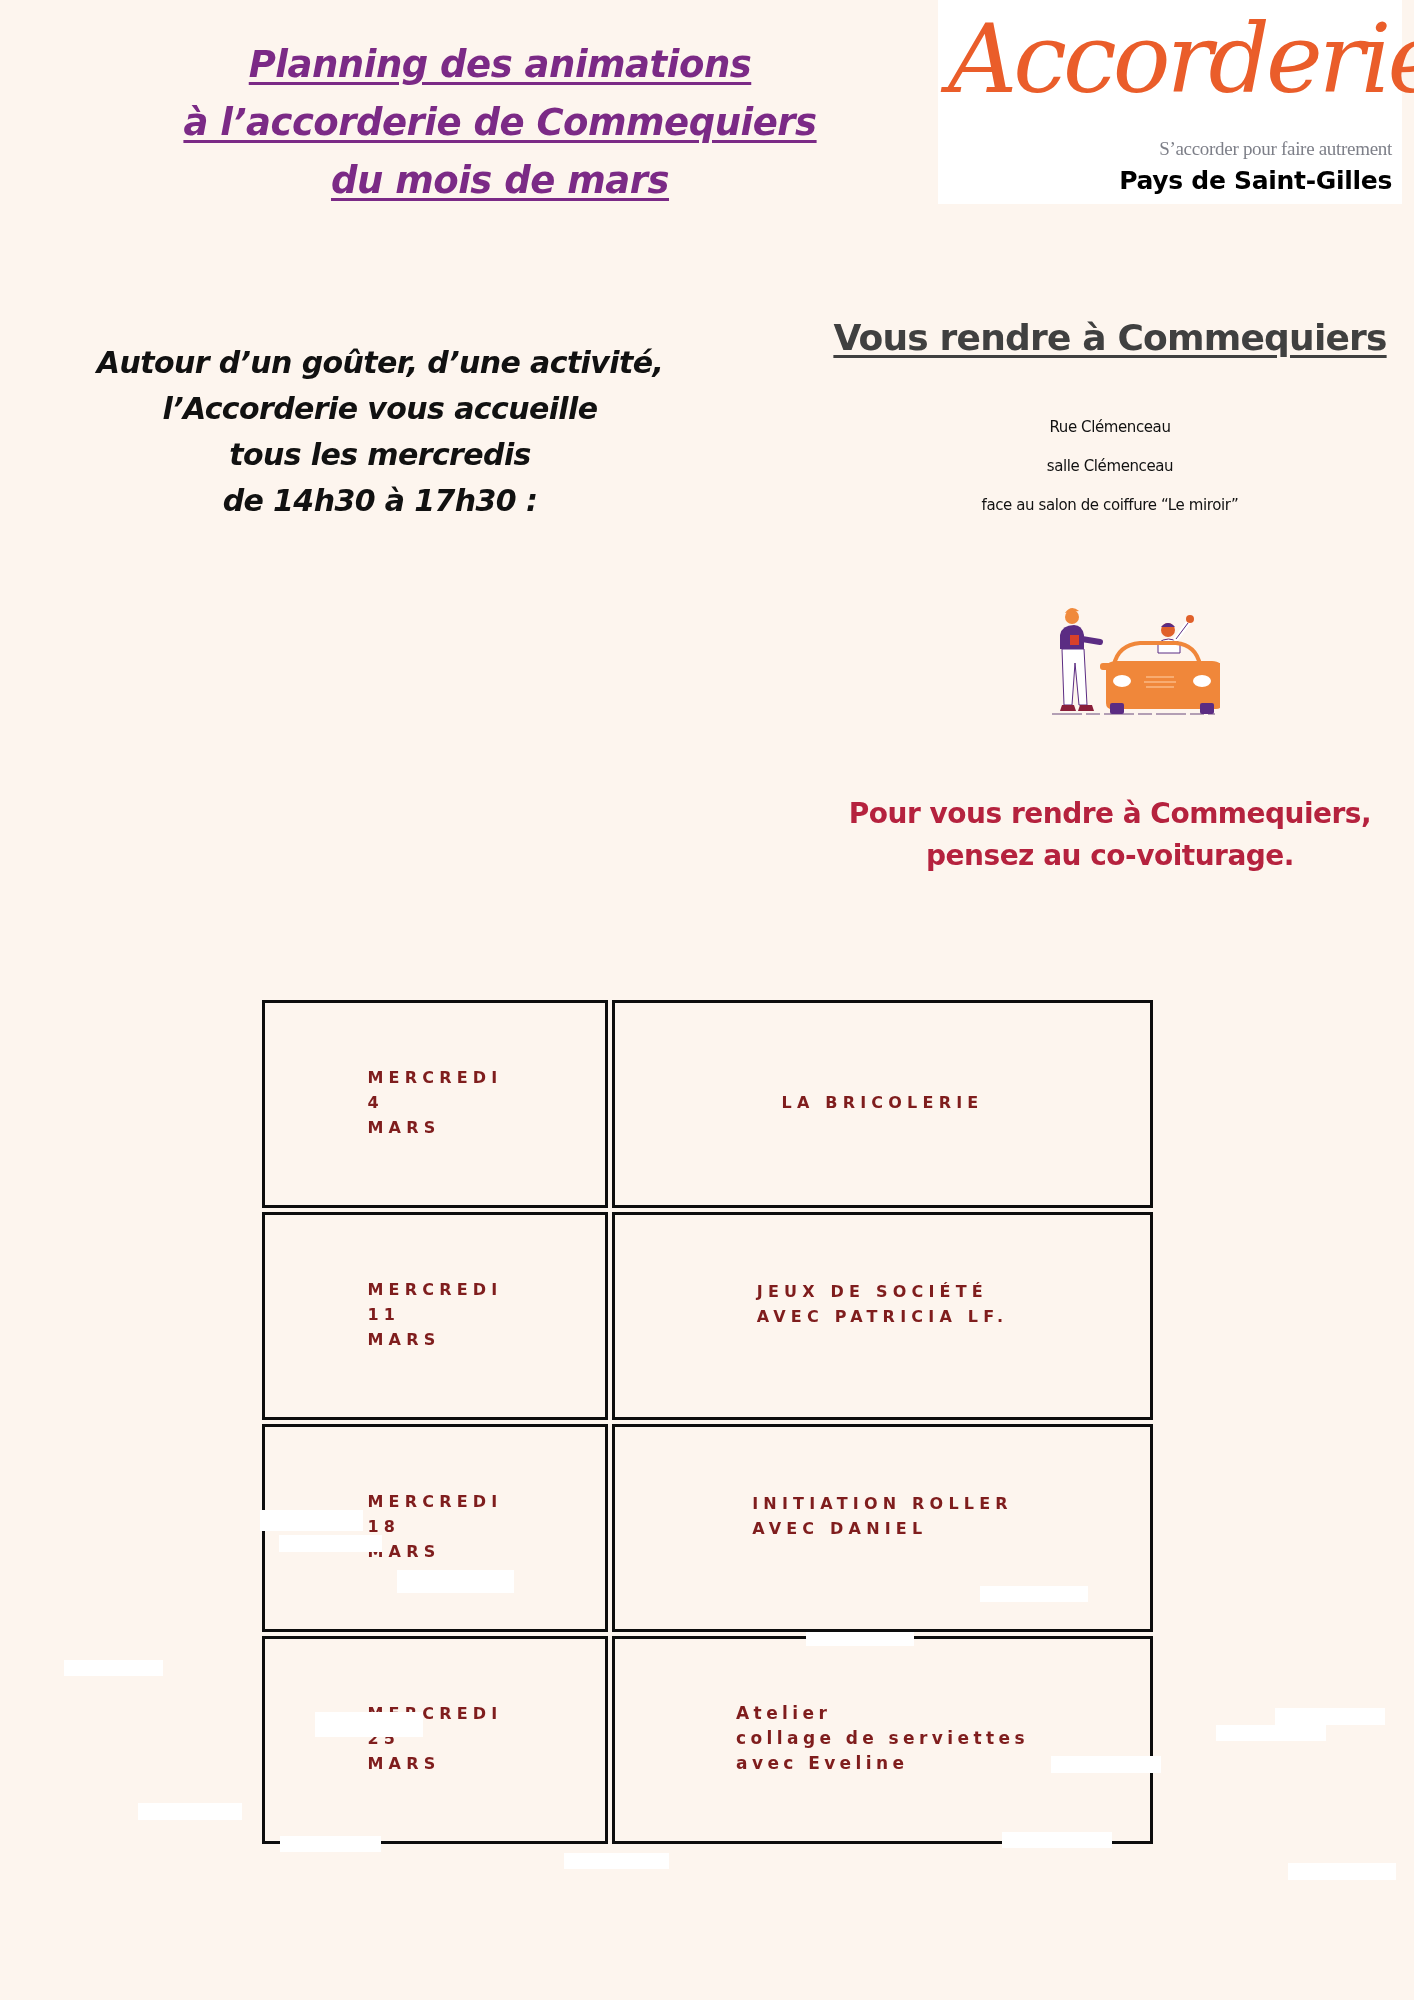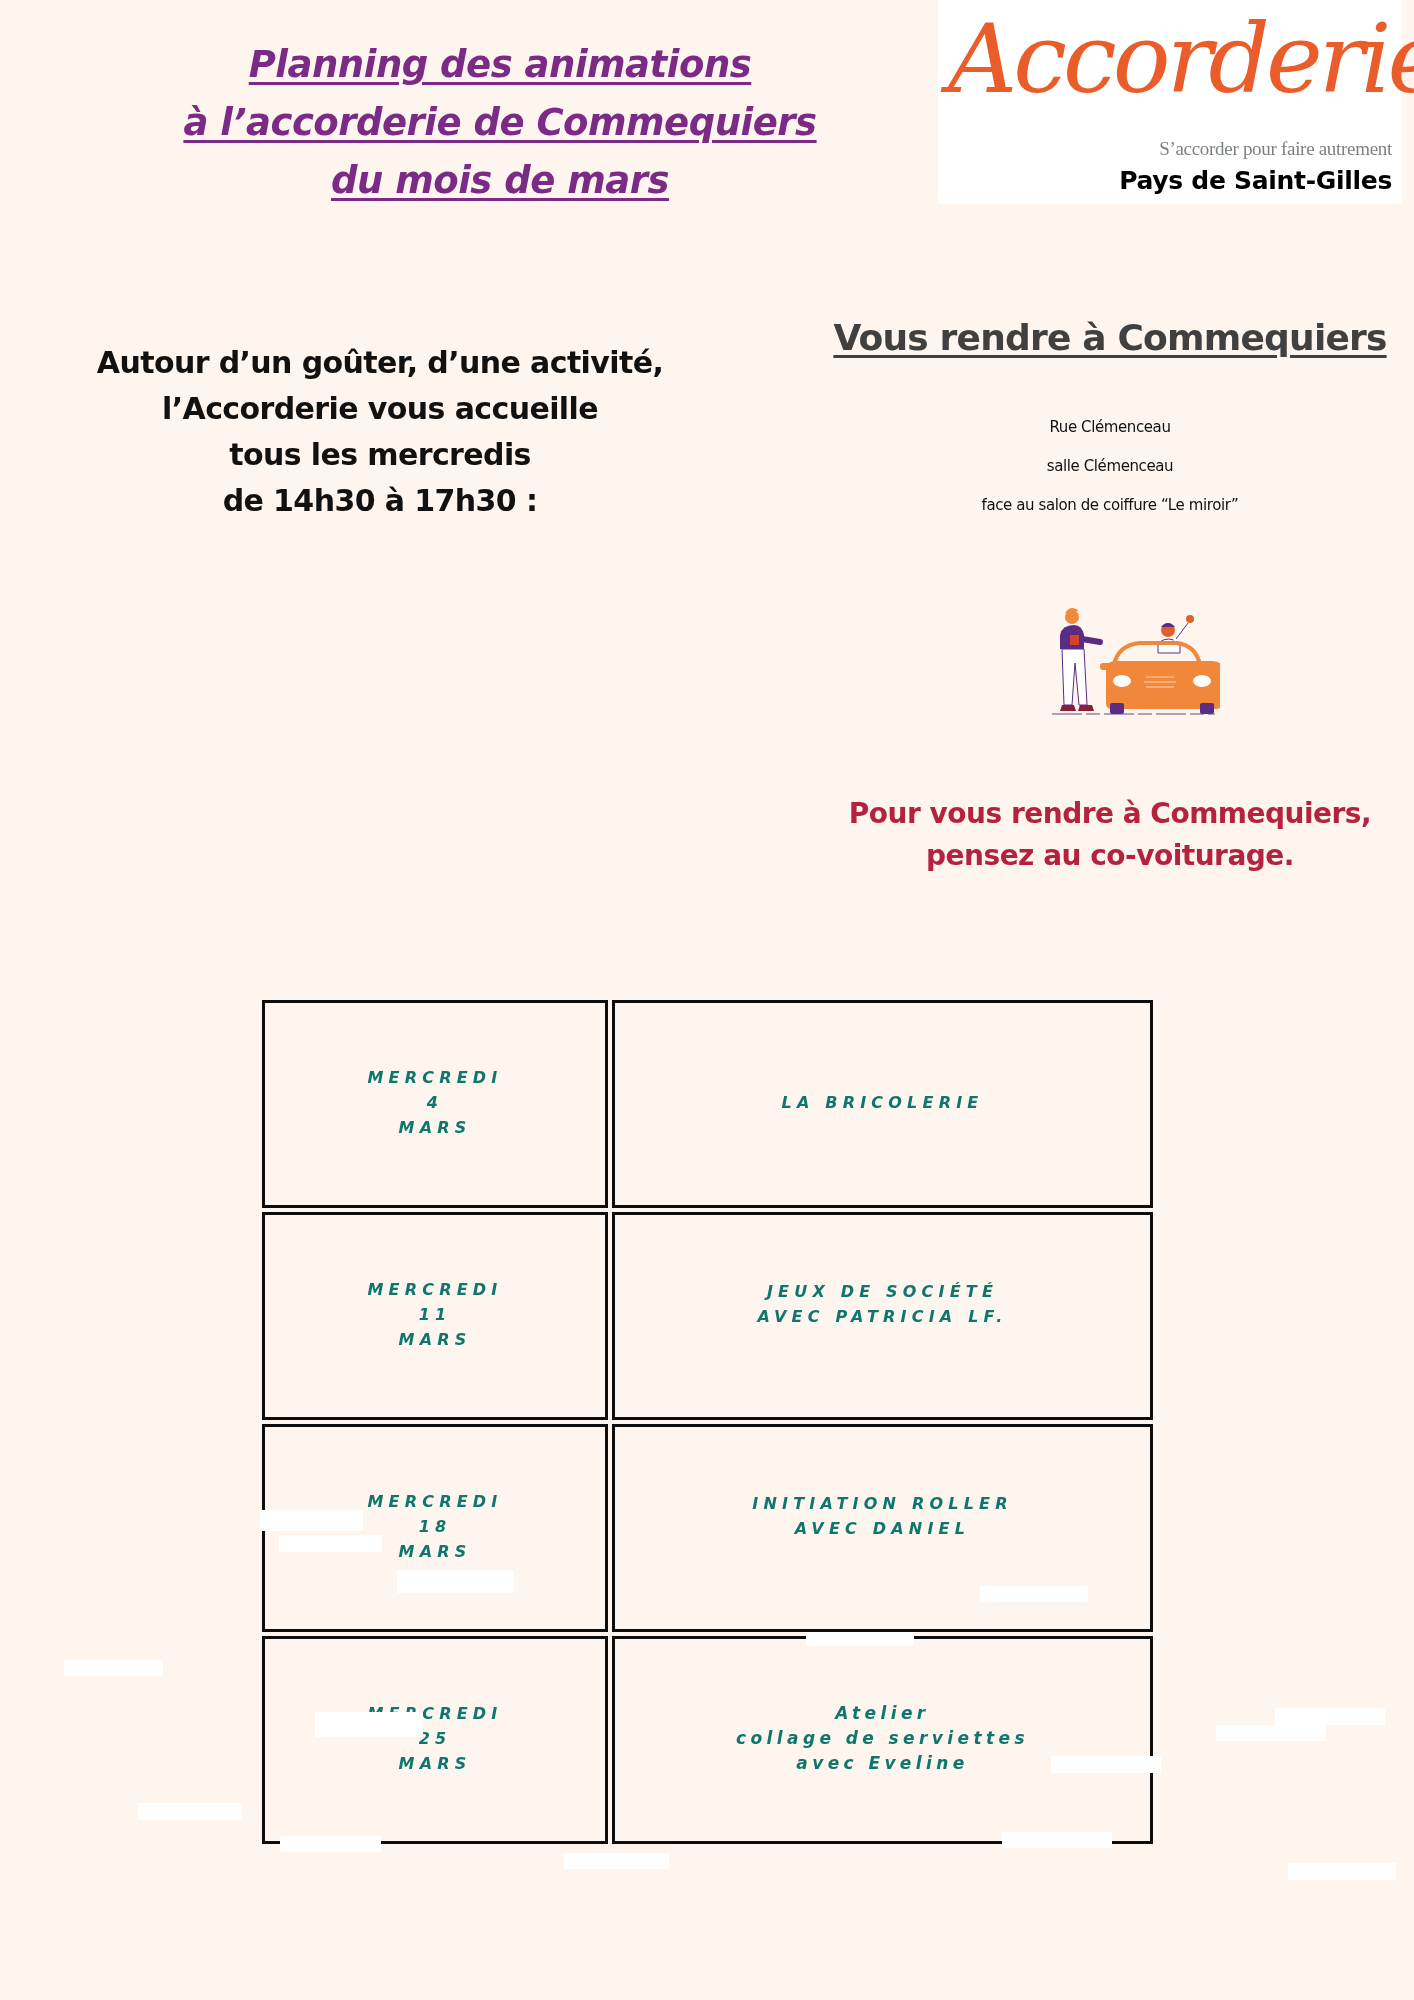--- a/index.html
+++ b/index.html
@@ -33,21 +33,21 @@
     font-size:19px; letter-spacing:-0.3px;
   }
   .logo-region {
     right:10px; top:166px; color:#000000; font-family:"DejaVu Sans", sans-serif;
     font-weight:bold; font-size:25px; letter-spacing:-0.3px;text-align:center;
   }
 
   
   .intro {
     left:90px; top:340px; width:580px; text-align:center;
-    color:#111; font-family:"DejaVu Sans", sans-serif; font-weight:bold;
+    color:#111; font-family:"DejaVu Sans", sans-serif; font-style:italic; font-weight:bold;
     font-size:30px; line-height:46px; letter-spacing:-0.6px;
   }
 
   
   .dir-title {
     left:820px; top:310px; width:580px; text-align:center;
     color:#404040; font-family:"DejaVu Sans", sans-serif; font-weight:bold; font-size:36px;
     line-height:56px; letter-spacing:-0.8px;
     text-decoration:underline; text-decoration-thickness:3px; text-underline-offset:5px;
   }
@@ -61,23 +61,23 @@
     left:820px; top:793px; width:580px; text-align:center;
     color:#b5223e; font-family:"DejaVu Sans", sans-serif; font-weight:bold;
     font-size:28px; line-height:42px; letter-spacing:-0.5px;
   }
 
   
   .schedule { left:262px; top:1000px; width:891px; }
   .row { display:flex; height:208px; margin-bottom:4px; }
   .cell {
     box-sizing:border-box; border:3px solid #0d0d0d; background:#fdf5ee;
-    display:flex; align-items:center; justify-content:center; text-align:center;
-    color:#0f766e; font-family:"DejaVu Sans", sans-serif; font-weight:bold;
-    font-size:16px; line-height:25px; letter-spacing:5.2px;font-style:italic;
+    display:flex; align-items:center; justify-content:center; text-align:left;
+    color:#7f1d1d; font-family:"DejaVu Sans", sans-serif; font-weight:bold;
+    font-size:16px; line-height:25px; letter-spacing:5.2px;
   }
   .cell .inner { transform:translateY(-2px); }
   .cell-date { width:346px; margin-right:4px; }
   .cell-act { width:541px; }
   .cell-act .inner { transform:translateY(-12px); }
   .cell.mixed { font-size:17px; letter-spacing:4.4px; }
 
   
   .patch { background:#ffffff; }
 </style>

